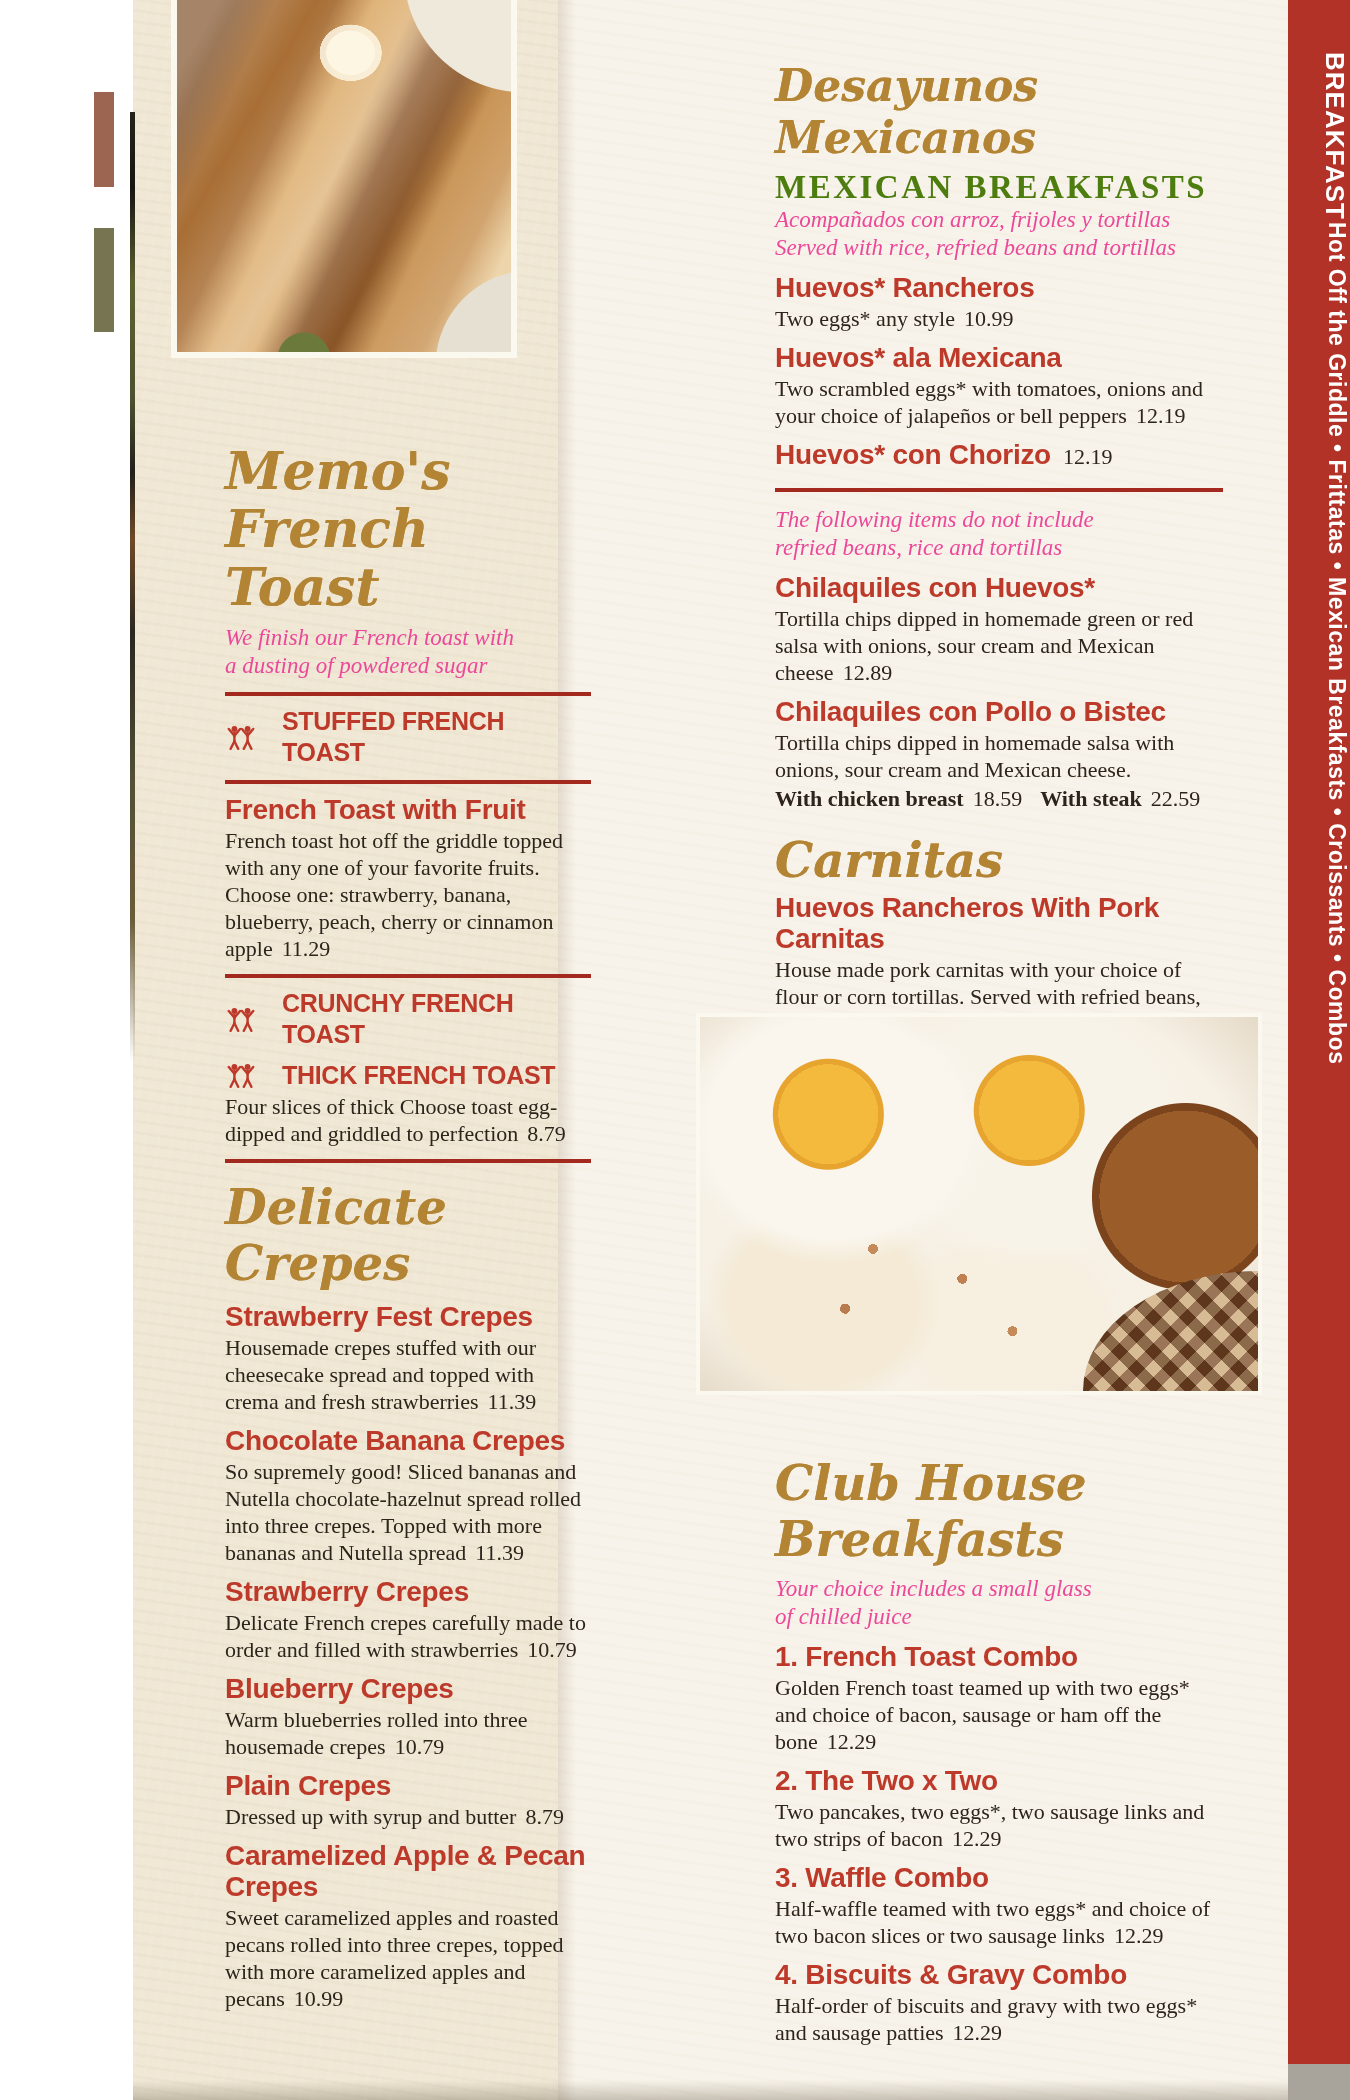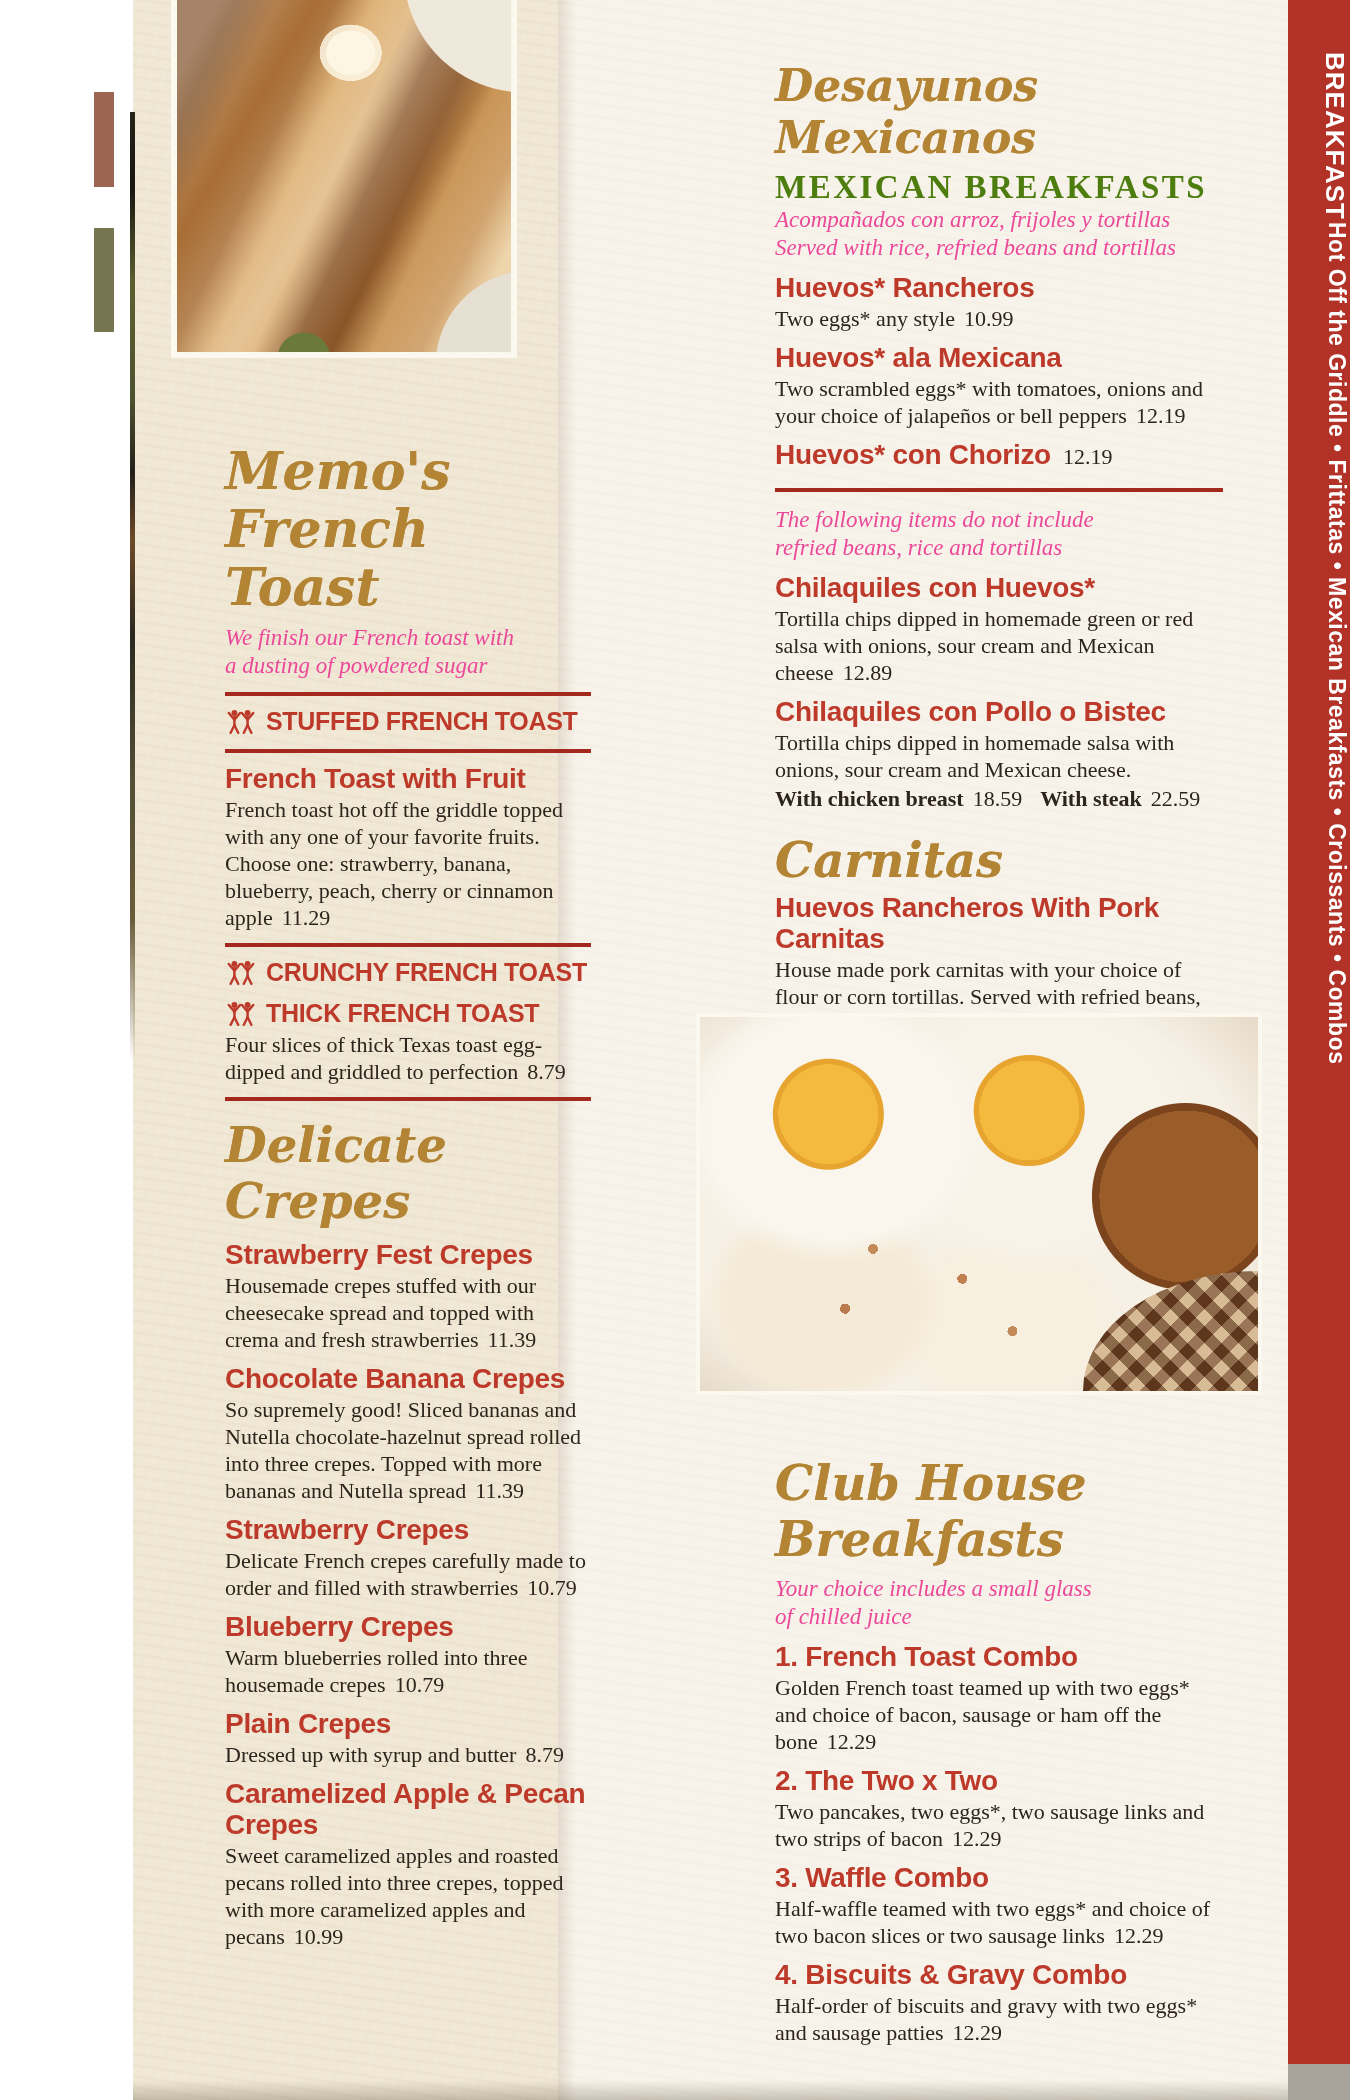--- a/index.html
+++ b/index.html
@@ -84,21 +84,21 @@
   .script-md { font-size:44px; line-height:52px; }
 
   .italic-note { font-style:italic; font-size:23px; line-height:28px; color:#ec4899; margin-top:8px; }
   .italic-note .ln { display:block; }
 
   .divider { height:4px; background:var(--divred); margin:12px 0 4px 0; }
 
   .item { margin-top:10px; }
   .iname { font-family:"Liberation Sans", sans-serif; font-weight:bold; color:var(--red);
            font-size:28px; line-height:31px; letter-spacing:-.3px; }
-  .iname-caps { font-size:25px; display:flex; align-items:center; gap:9px; }
+  .iname-caps { font-size:25px; display:flex; align-items:center; gap:25px; }
   .iname .nprice { font-family:"Liberation Serif", serif; font-weight:normal; color:var(--ink);
            font-size:22px; letter-spacing:0; margin-left:12px; }
   .desc { font-size:22px; line-height:27px; color:var(--ink); margin-top:2px; }
   .price { padding-left:9px; }
   .bold-serif { font-weight:bold; }
   .gap { margin-left:18px; }
 
   .mex-heading { font-family:"Liberation Serif", serif; font-weight:bold; color:#4d7c0f;
                  font-size:33px; line-height:34px; letter-spacing:2.5px; margin-top:6px; }
 
@@ -201,21 +201,21 @@
               <line x1="24" y1="11" x2="30" y2="4"></line>
             <line x1="24" y1="17" x2="20" y2="25"></line>
               <line x1="24" y1="17" x2="28" y2="25"></line>
           </g>
           <circle cx="10" cy="4" r="3.1" fill="#bd3a2b"></circle>
             <circle cx="24" cy="4" r="3.1" fill="#bd3a2b"></circle>
         </svg>
         <span>THICK FRENCH TOAST</span>
       </div>
       <p class="desc">
-        <span>Four slices of thick Texas toast egg-dipped and griddled to perfection</span><span class="price">8.79</span>
+        <span>Four slices of thick Choose toast egg-dipped and griddled to perfection</span><span class="price">8.79</span>
       </p>
     </div>
 
     <div class="divider"></div>
 
     <h2 class="script script-lg" style="margin-top:16px;">Delicate Crepes</h2>
 
     <div class="item">
       <div class="iname">Strawberry Fest Crepes</div>
       <p class="desc"><span>Housemade crepes stuffed with our cheesecake spread and topped with crema and fresh strawberries</span><span class="price">11.39</span></p>

